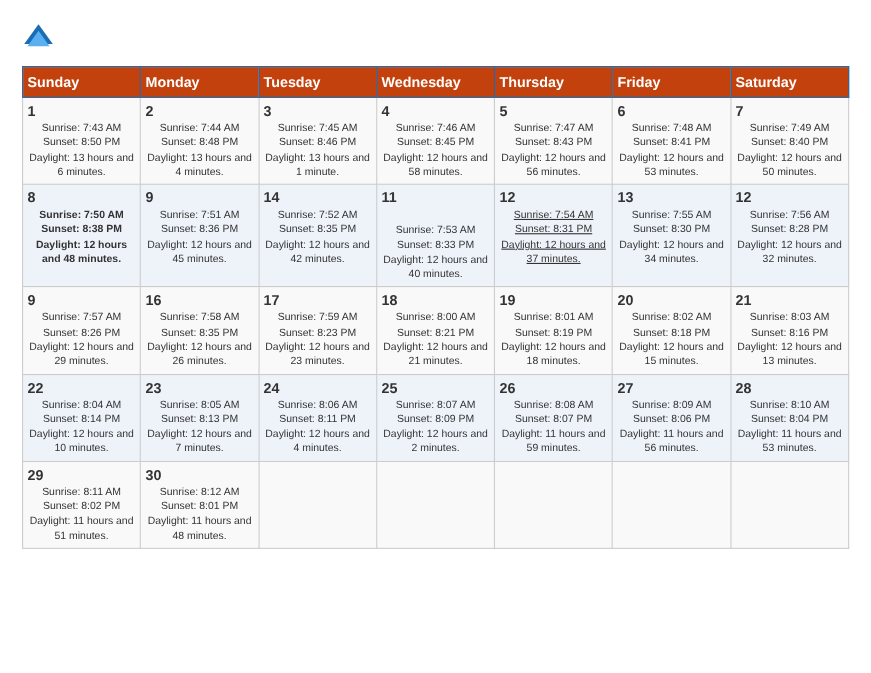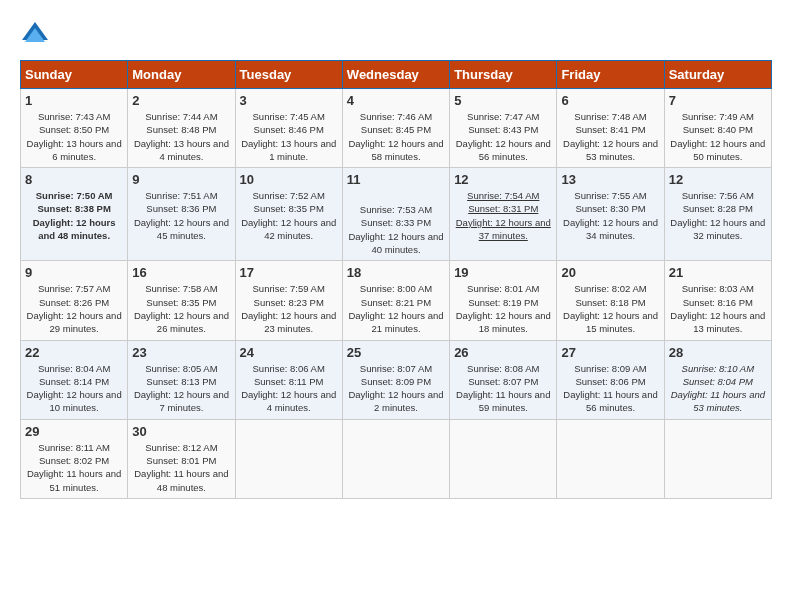--- a/index.html
+++ b/index.html
@@ -165,21 +165,21 @@
 Sunset: 8:38 PM
 Daylight: 12 hours and 48 minutes.</div>
         </td>
         <td>
           <span class="day-num">9</span>
           <div class="day-info" style="white-space: pre-line;">Sunrise: 7:51 AM
 Sunset: 8:36 PM
 Daylight: 12 hours and 45 minutes.</div>
         </td>
         <td>
-          <span class="day-num">10</span>
+          <span class="day-num">14</span>
           <div class="day-info" style="white-space: pre-line;">Sunrise: 7:52 AM
 Sunset: 8:35 PM
 Daylight: 12 hours and 42 minutes.</div>
         </td>
         <td>
           <span class="day-num">11</span>
           <div class="day-info" style="white-space: pre-line; margin-top: 16px;">Sunrise: 7:53 AM
 Sunset: 8:33 PM
 Daylight: 12 hours and 40 minutes.</div>
         </td>
@@ -278,21 +278,21 @@
 Daylight: 11 hours and 59 minutes.</div>
         </td>
         <td>
           <span class="day-num">27</span>
           <div class="day-info" style="white-space: pre-line;">Sunrise: 8:09 AM
 Sunset: 8:06 PM
 Daylight: 11 hours and 56 minutes.</div>
         </td>
         <td>
           <span class="day-num">28</span>
-          <div class="day-info" style="white-space: pre-line; font-style: italic;">Sunrise: 8:10 AM
+          <div class="day-info" style="white-space: pre-line;">Sunrise: 8:10 AM
 Sunset: 8:04 PM
 Daylight: 11 hours and 53 minutes.</div>
         </td>
       </tr>
       <tr>
         <td>
           <span class="day-num">29</span>
           <div class="day-info" style="white-space: pre-line;">Sunrise: 8:11 AM
 Sunset: 8:02 PM
 Daylight: 11 hours and 51 minutes.</div>

